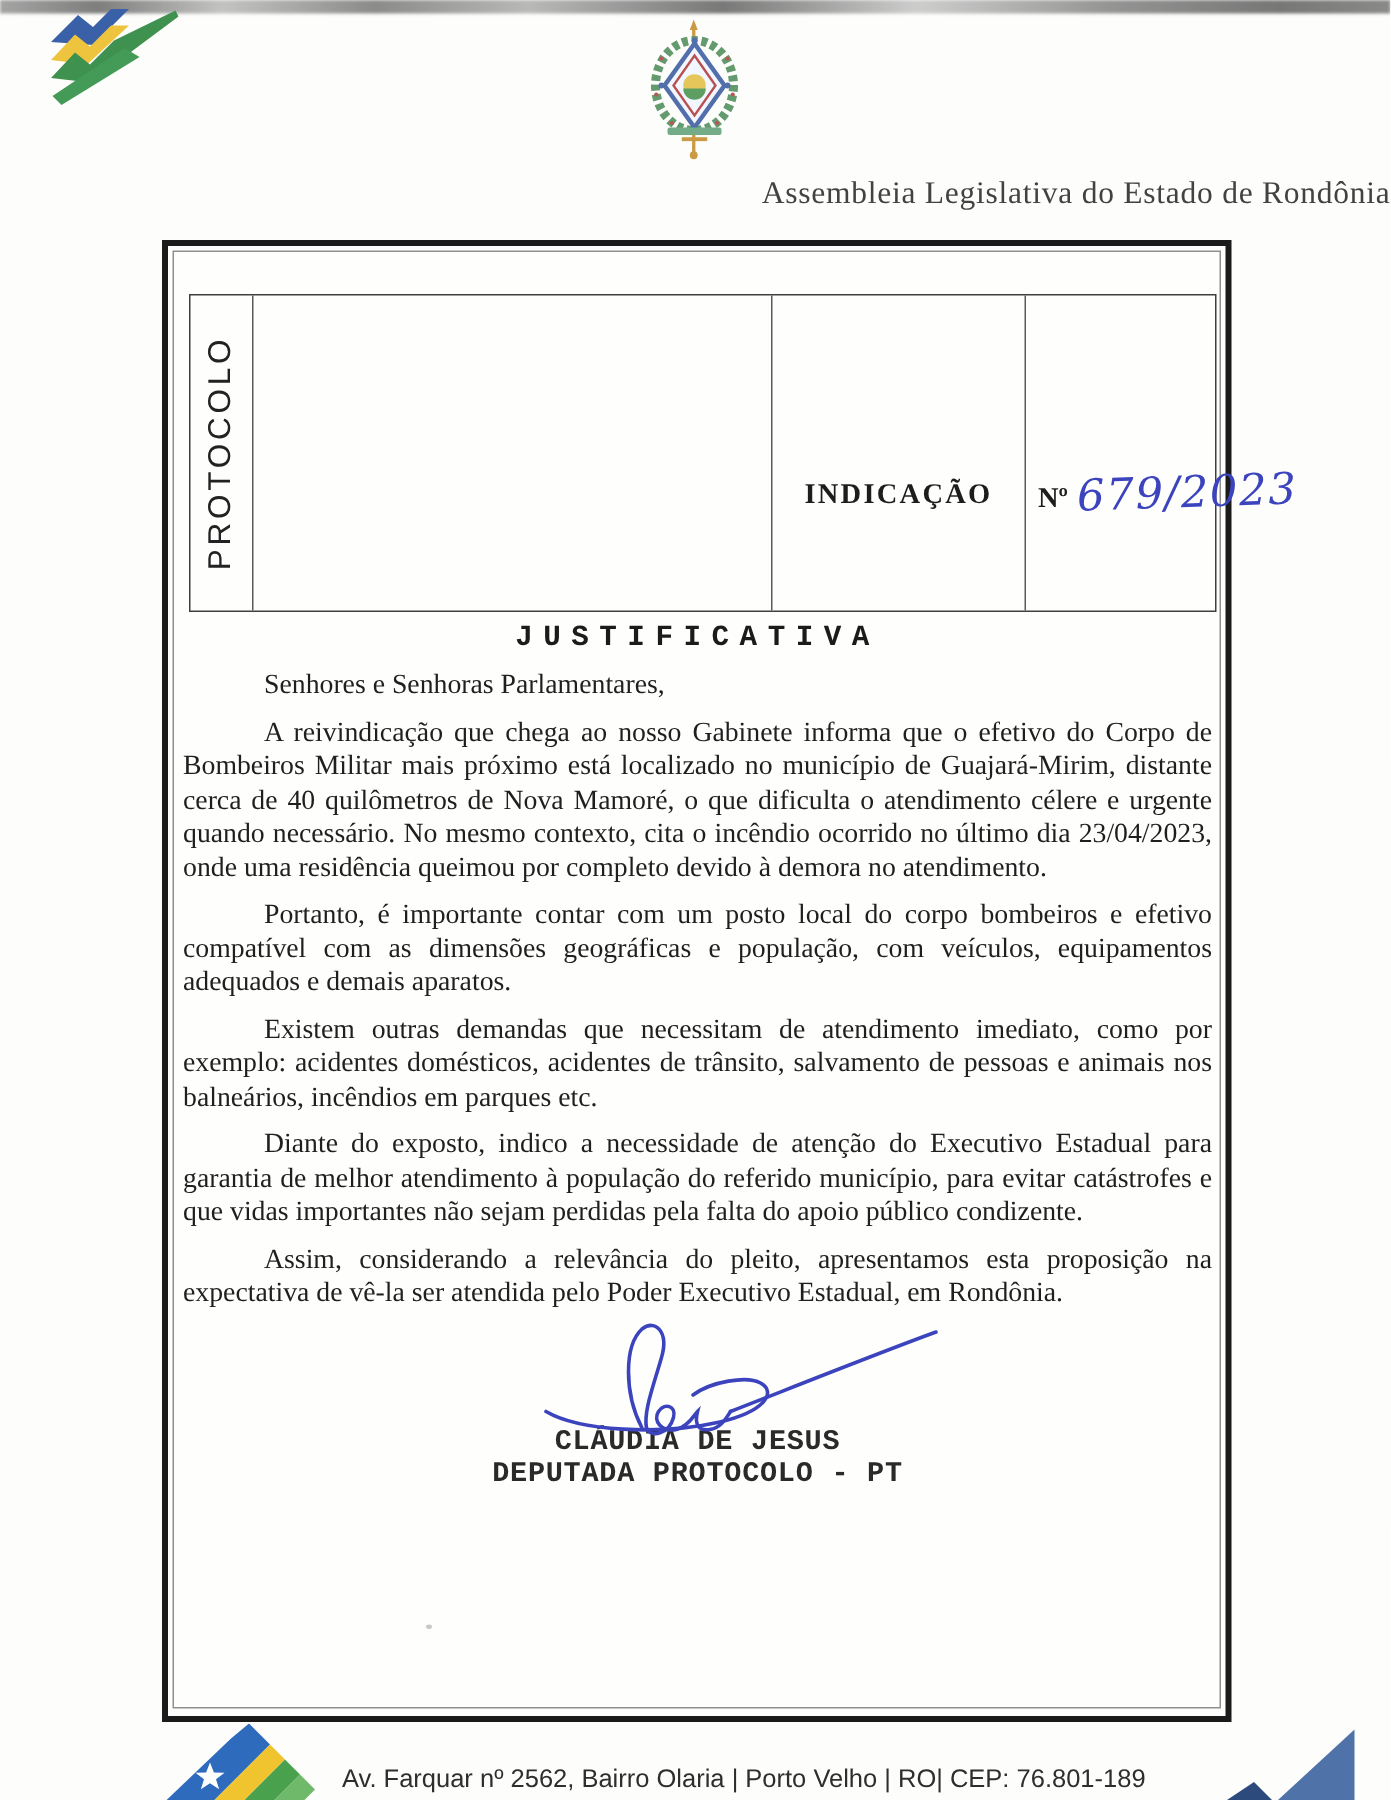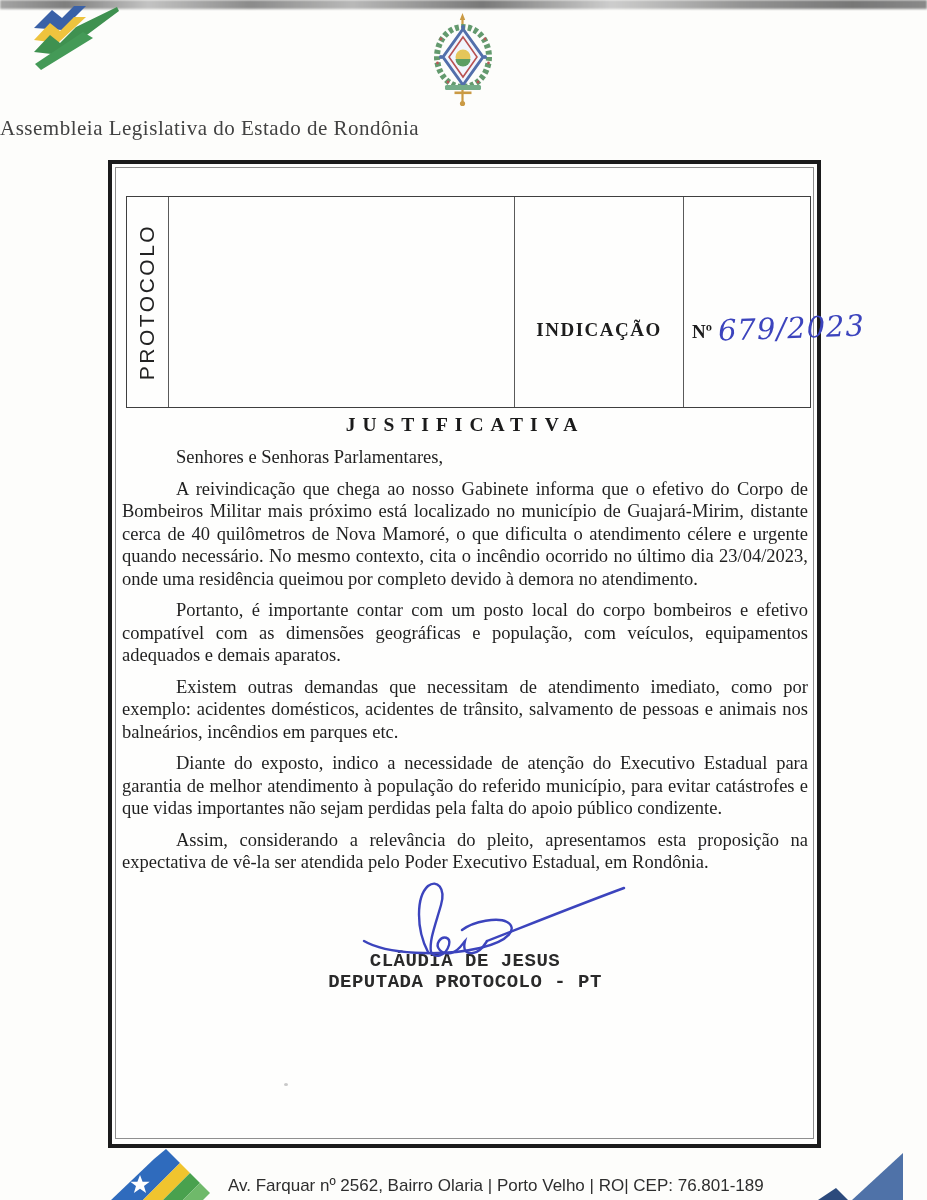--- a/index.html
+++ b/index.html
@@ -7,21 +7,21 @@
         font-family:"Liberation Serif","DejaVu Serif",serif;color:#1f1f1f;}
 
   
   .scan-noise{position:absolute;top:0;left:0;width:100%;height:9px;opacity:.8;filter:blur(1px);
     background:linear-gradient(90deg,#8f8f8f 0%,#5f5f5f 7%,#b5b5b5 16%,#6f6f6f 27%,#a8a8a8 38%,
       #585858 52%,#c2c2c2 66%,#7a7a7a 80%,#565656 92%,#6d6d6d 100%);}
 
   
   .corner-logo{position:absolute;left:33px;top:6px;}
   .coat{position:absolute;left:428px;top:13px;filter:blur(.4px) saturate(.9);}
-  .institution{position:absolute;top:116px;left:0;width:100%;text-align:left;
+  .institution{position:absolute;top:116px;left:0;width:100%;text-align:right;
     font-size:21px;color:#424242;letter-spacing:.5px;}
 
   
   .doc-frame{position:absolute;left:108px;top:160px;width:713px;height:988px;
     border:4px solid #1b1b1b;box-sizing:border-box;background:#fefefd;}
   .doc-inner{margin:3px;border:1px solid #8f8f8f;height:calc(100% - 8px);box-sizing:border-box;
     position:relative;padding:0;}
 
   .protocol-table{display:grid;grid-template-columns:41px 1fr 169px 127px;
     margin:28px 0 0 10px;width:calc(100% - 12px);
@@ -36,21 +36,21 @@
   .numero-cell{display:flex;align-items:center;overflow:visible;}
   .numero-wrap{transform:translateY(26px);display:flex;align-items:baseline;padding-left:8px;white-space:nowrap;}
   .numero-prefix{font-weight:bold;font-size:19px;color:#1d1d1d;}
   .numero-hand{font-family:"DejaVu Serif",serif;font-style:italic;font-size:29px;color:#3c44bd;
     margin-left:6px;transform:rotate(-2deg);letter-spacing:1px;}
   .autora-row{grid-column:1 / -1;border-top:1px solid #5a5a5a;height:27px;box-sizing:border-box;
     display:flex;align-items:center;padding-left:5px;font-size:19px;letter-spacing:.4px;color:#222;}
 
   .body-text{padding:0 5px 0 6px;}
   .just-heading{margin-top:6px;text-align:center;font-weight:bold;font-size:19.5px;
-    letter-spacing:7px;color:#1b1b1b;}
+    letter-spacing:7px;color:#1b1b1b;font-family:Liberation Mono, monospace;}
   .salutation{margin:10px 0 0 0;text-indent:54px;font-size:18.5px;line-height:22.5px;}
   .para{margin:9px 0 0 0;text-indent:54px;font-size:18.5px;line-height:22.5px;text-align:justify;}
   .closing{margin:9px 0 0 0;text-indent:54px;font-size:18.5px;line-height:22.5px;}
 
   .sig-block{margin-top:7px;text-align:center;font-family:Liberation Mono, monospace;}
   .sig-svg{display:block;margin:0 auto -8px auto;transform:translateX(28px);}
   .sig-name{margin-top:-4px;font-weight:bold;font-size:19px;line-height:21px;color:#2a2a2a;letter-spacing:.5px;}
   .sig-role{font-weight:bold;font-size:19px;line-height:21px;color:#2a2a2a;letter-spacing:.5px;}
 
   .scan-speck{position:absolute;left:287px;top:1082px;width:4px;height:3px;background:#c9c9c9;border-radius:50%;}

